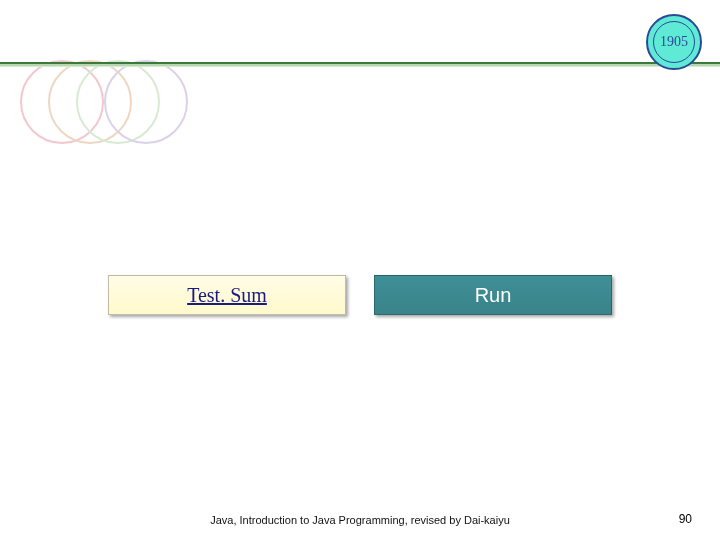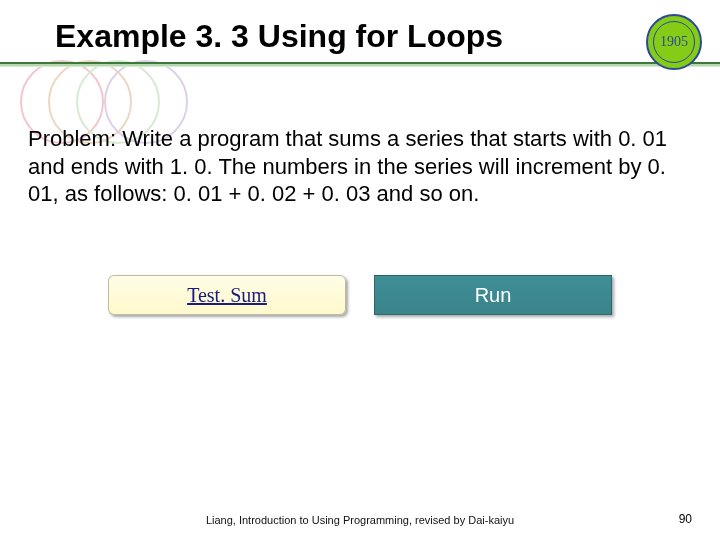--- a/index.html
+++ b/index.html
@@ -9,39 +9,38 @@
   .bg-circles .c { position: absolute; border: 2px solid; border-radius: 50%; }
   .title { position: absolute; top: 18px; left: 55px; font-size: 32px; color: #000; }
   .title-underline {
     position: absolute; top: 62px; left: 0; width: 720px; height: 0;
     border-top: 2px solid #3b7a3a;
     border-bottom: 2px solid #b6d6b0;
     box-shadow: 0 1px 0 #d8ead2;
   }
   .logo {
     position: absolute; top: 14px; right: 18px; width: 56px; height: 56px;
-    border: 2px solid #2a4a99; background: #84cc16; border-radius: 50%;
+    border: 2px solid #2a4a99; background: #5eead4; border-radius: 50%;
     display: flex; align-items: center; justify-content: center;
     font-family: Georgia, serif; font-size: 14px; color: #2a4a99;
   }
   .logo .inner { position: absolute; top: 5px; left: 5px; right: 5px; bottom: 5px; border: 1.5px solid #2a4a99; border-radius: 50%; }
   .body-text {
     position: absolute; top: 125px; left: 28px; right: 40px;
     font-size: 22px; line-height: 1.25; color: #000;
   }
   .btn-row { position: absolute; top: 275px; left: 0; right: 0; display: flex; justify-content: center; gap: 28px; }
   .tile {
     width: 238px; height: 40px; display: flex; align-items: center; justify-content: center;
     font-size: 20px; border: 1px solid rgba(0,0,0,0.25);
     box-shadow: 2px 2px 3px rgba(0,0,0,0.35);
   }
   .tile-link {
     background: linear-gradient(#fffde6, #fff9cc);
     color: #1a1a80;
-    border-radius: 6px;
   }
   .tile-link span { text-decoration: underline; font-family: Georgia, 'Times New Roman', serif; }
   .tile-run {
     background: linear-gradient(#3f8f97, #3a838a);
     color: #fff;
     text-align: right;
   }
   .footer {
     position: absolute; bottom: 14px; left: 0; right: 0; text-align: center;
     font-size: 11px; color: #111;
@@ -57,34 +56,32 @@
 
   <div class="bg-circles">
     <div class="c" style="width:84px;height:84px;top:0;left:50px;border-color:#f3c6d0;"></div>
     <div class="c" style="width:84px;height:84px;top:0;left:78px;border-color:#eed7c2;"></div>
     <div class="c" style="width:84px;height:84px;top:0;left:106px;border-color:#d8ead2;"></div>
     <div class="c" style="width:84px;height:84px;top:0;left:134px;border-color:#dcd2e8;"></div>
   </div>
 
   <div class="title-underline"></div>
 
-  <h1 class="title">Example 3. 3 Using for Loops</h1>
 
   <div class="logo">
     <div class="inner"></div>
     <span>1905</span>
   </div>
 
-  <p class="body-text">Problem: Write a program that sums a series that starts with 0. 01 and ends with 1. 0. The numbers in the series will increment by 0. 01, as follows: 0. 01 + 0. 02 + 0. 03 and so on.</p>
 
   <div class="btn-row">
     <a class="tile tile-link">
       <span>Test. Sum</span>
     </a>
     <button class="tile tile-run">
       <span>Run</span>
     </button>
   </div>
 
-  <div class="footer">Liang, Introduction to Using Programming, revised by Dai-kaiyu</div>
+  <div class="footer">Java, Introduction to Java Programming, revised by Dai-kaiyu</div>
   <div class="pagenum">90</div>
 
 </div>
 
 </body></html>

